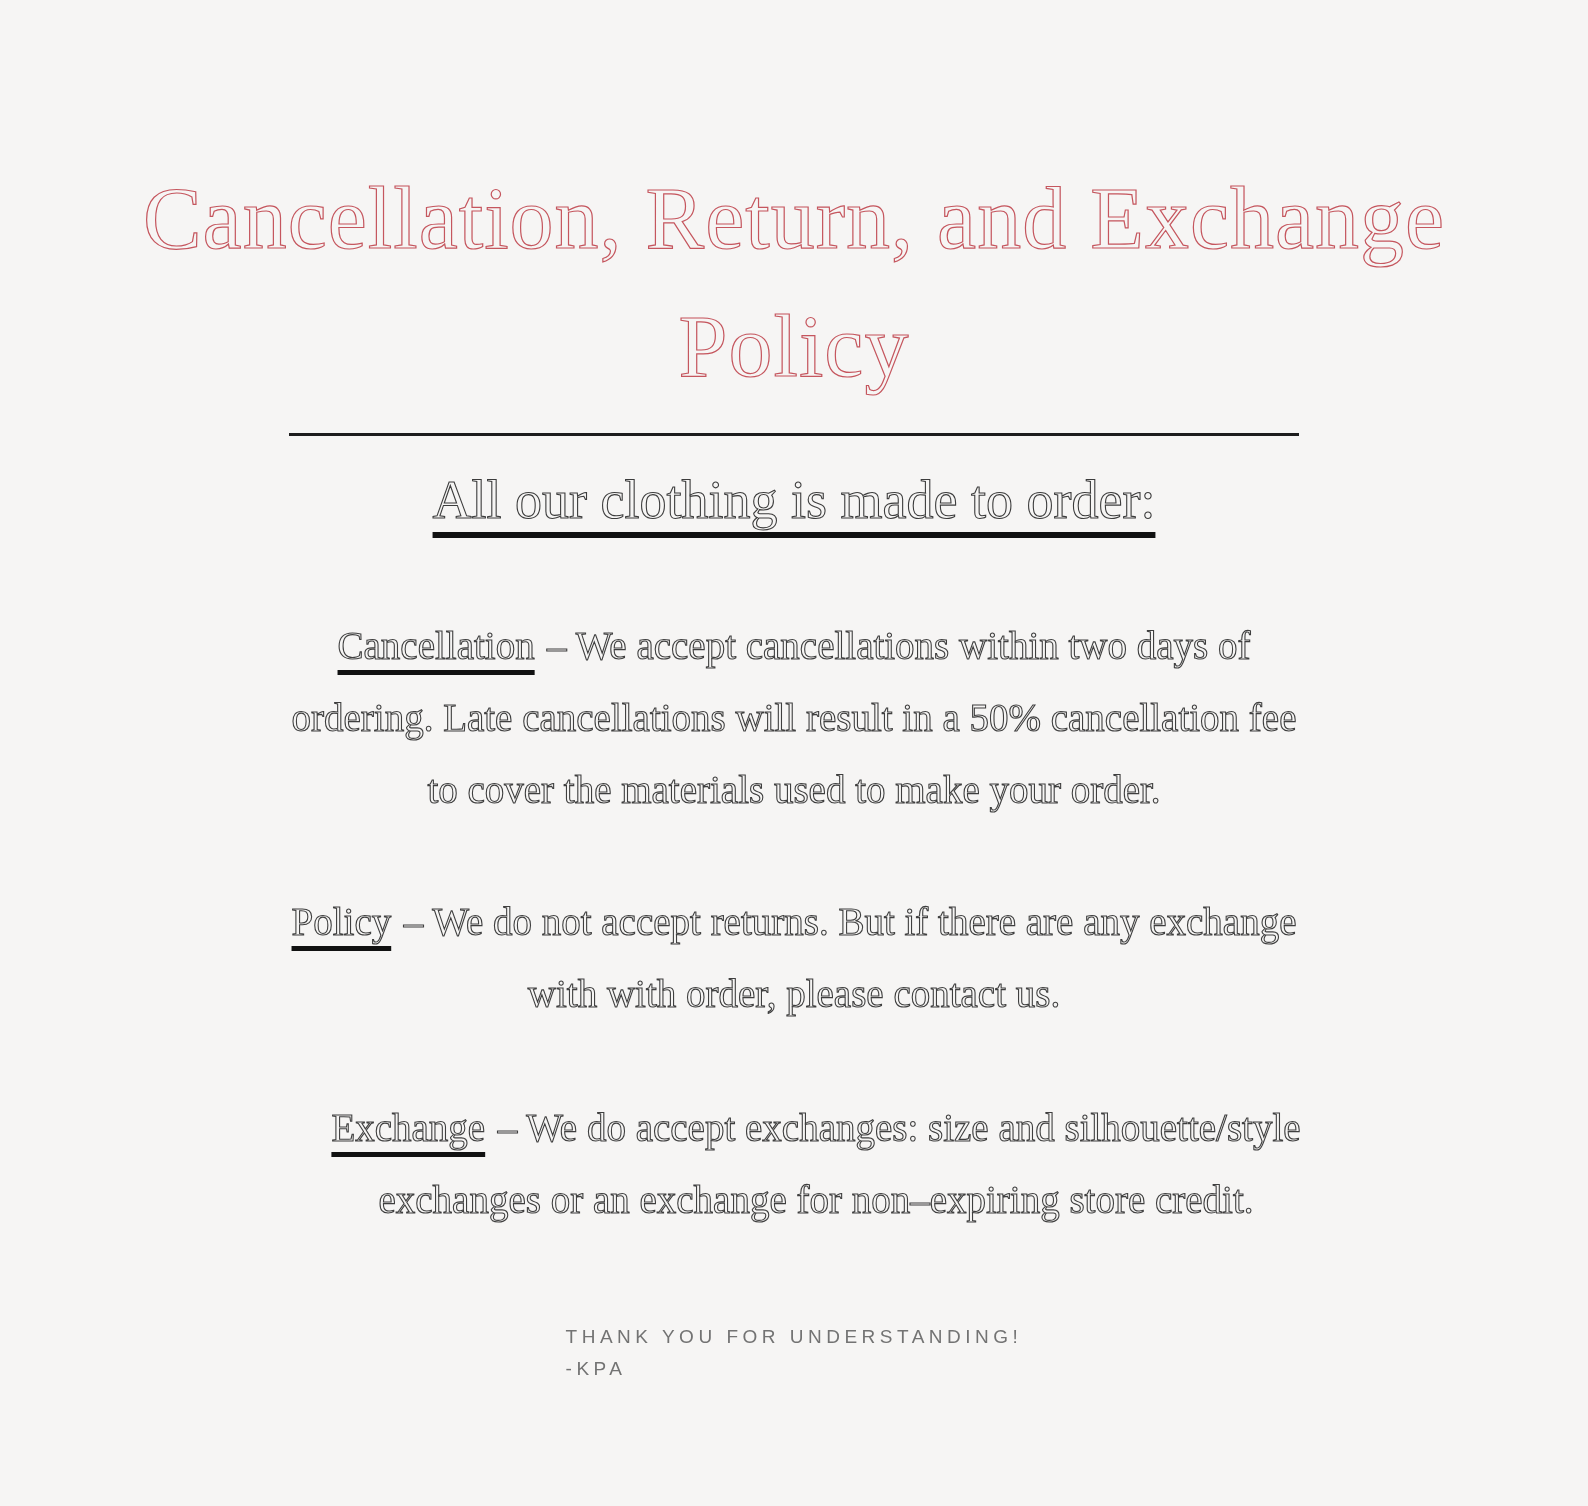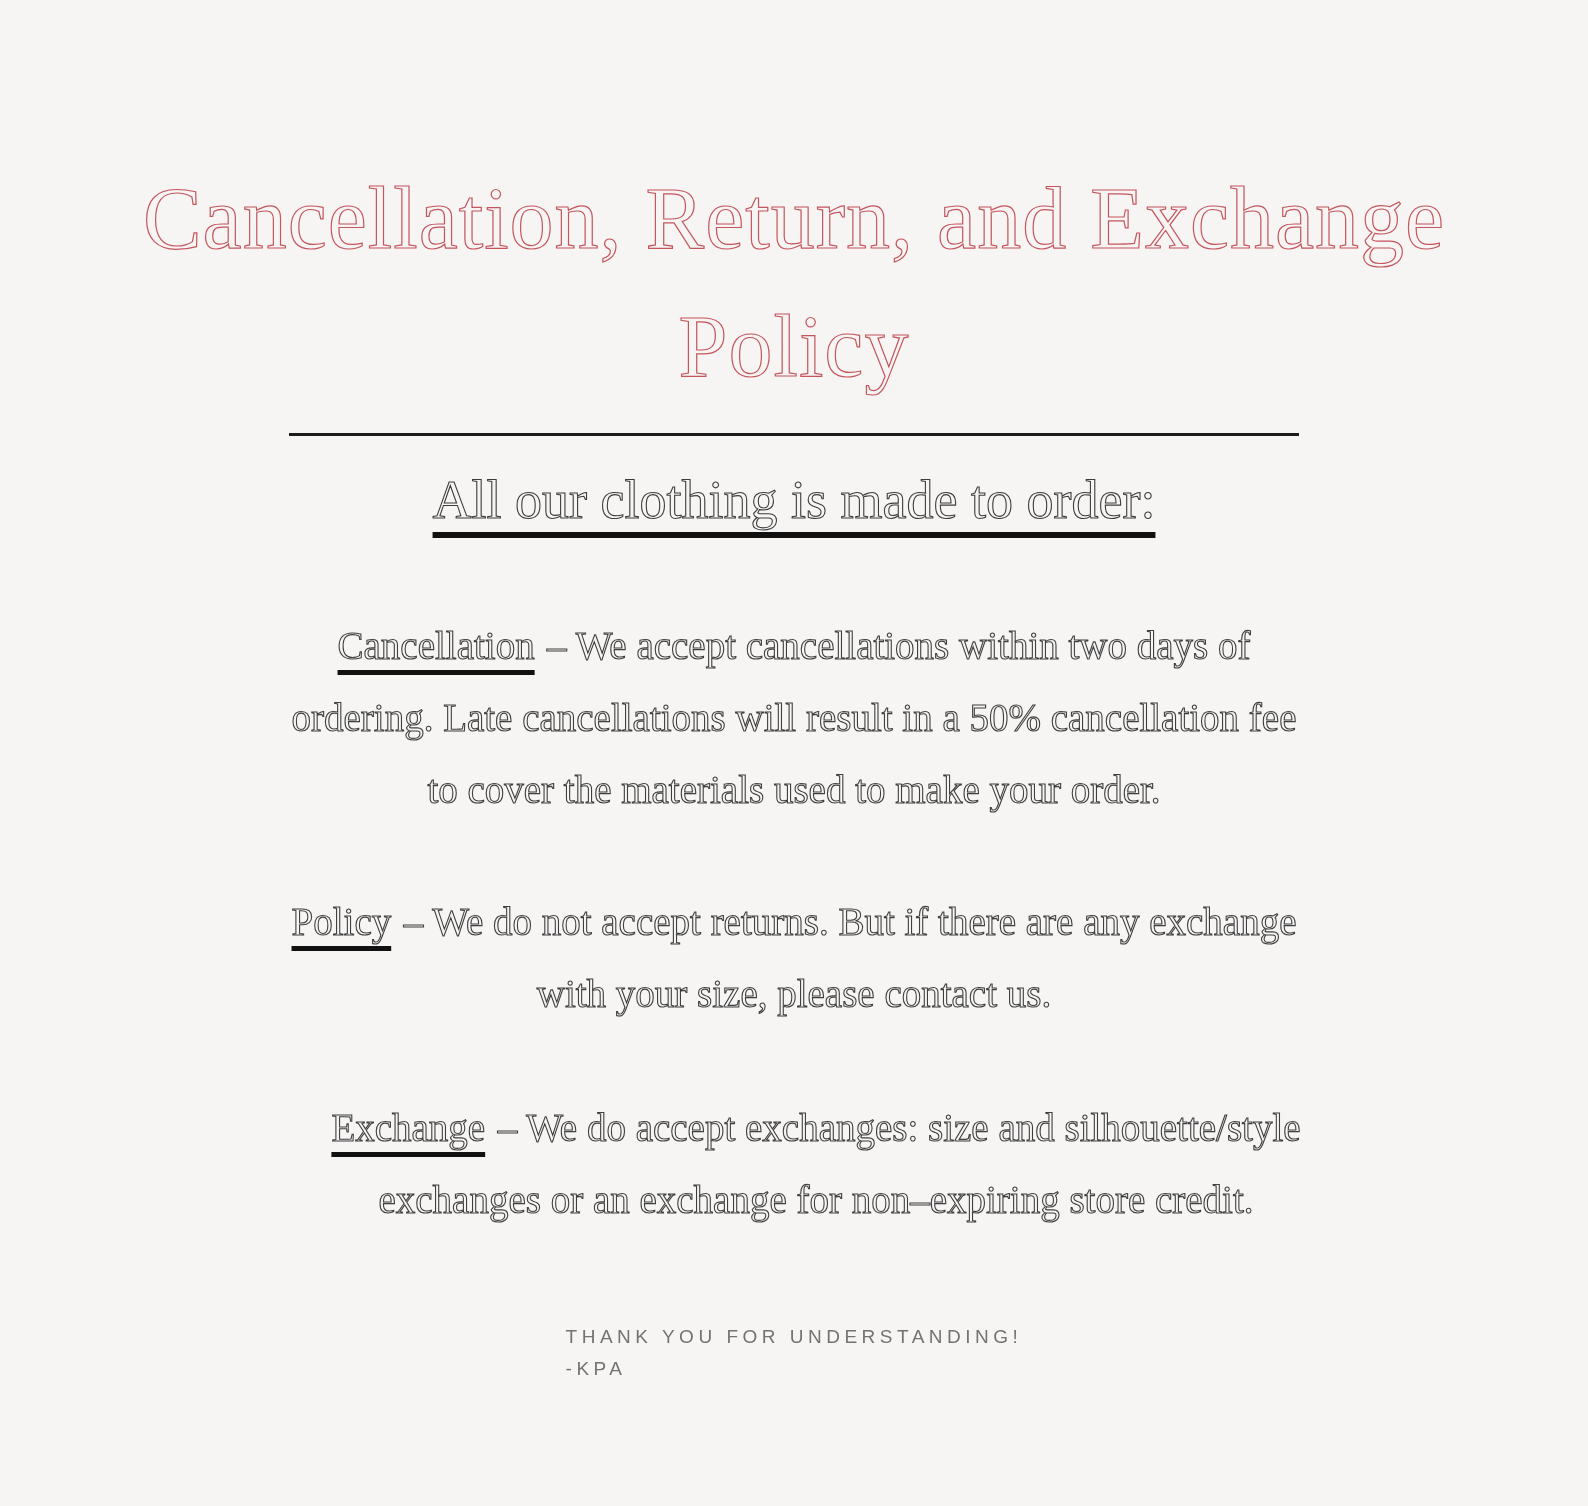--- a/index.html
+++ b/index.html
@@ -98,21 +98,21 @@
       <span class="term">Cancellation</span><span class="rest">– We accept cancellations within two days of</span>
     </div>
     <div class="line">ordering. Late cancellations will result in a 50% cancellation fee</div>
     <div class="line">to cover the materials used to make your order.</div>
   </div>
 
   <div class="policy policy-return hairline">
     <div class="line">
       <span class="term">Policy</span><span class="rest">– We do not accept returns. But if there are any exchange</span>
     </div>
-    <div class="line">with your size, please contact us.</div>
+    <div class="line">with with order, please contact us.</div>
   </div>
 
   <div class="policy policy-exchange hairline">
     <div class="line">
       <span class="term">Exchange</span><span class="rest">– We do accept exchanges: size and silhouette/style</span>
     </div>
     <div class="line">exchanges or an exchange for non–expiring store credit.</div>
   </div>
 
   <div class="footer">

